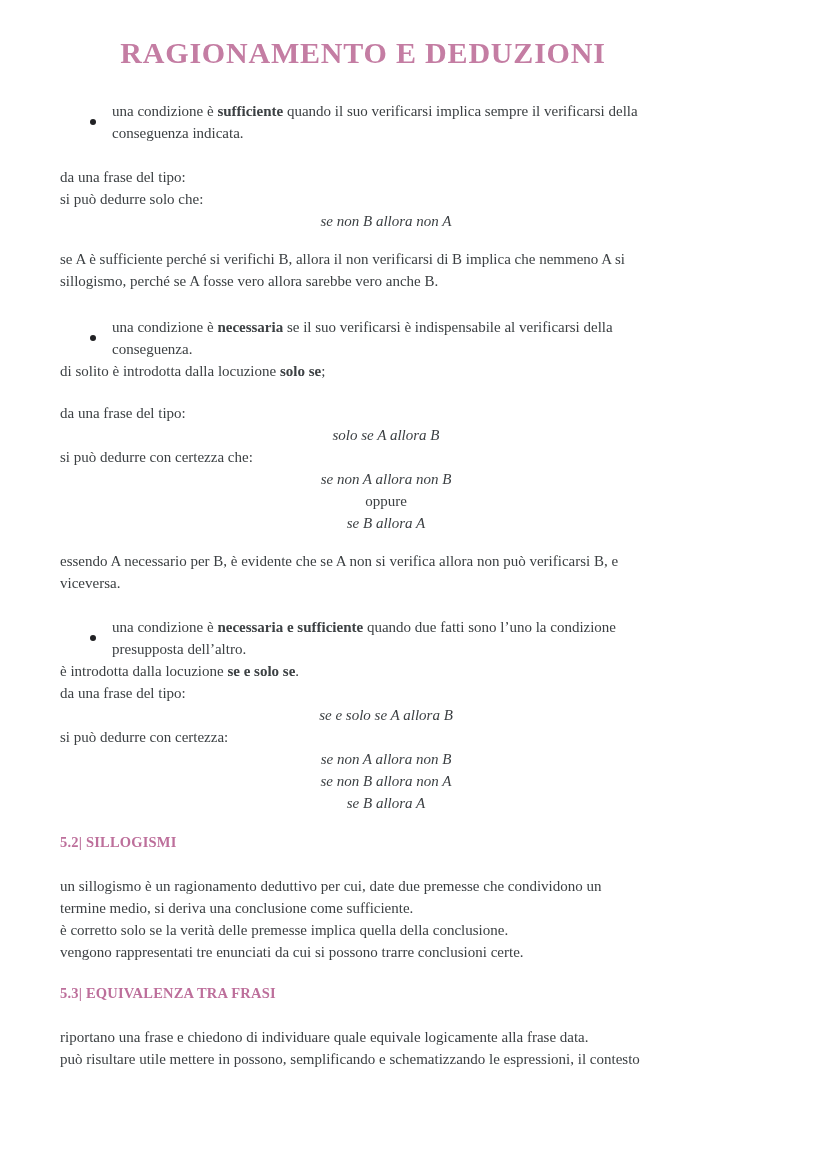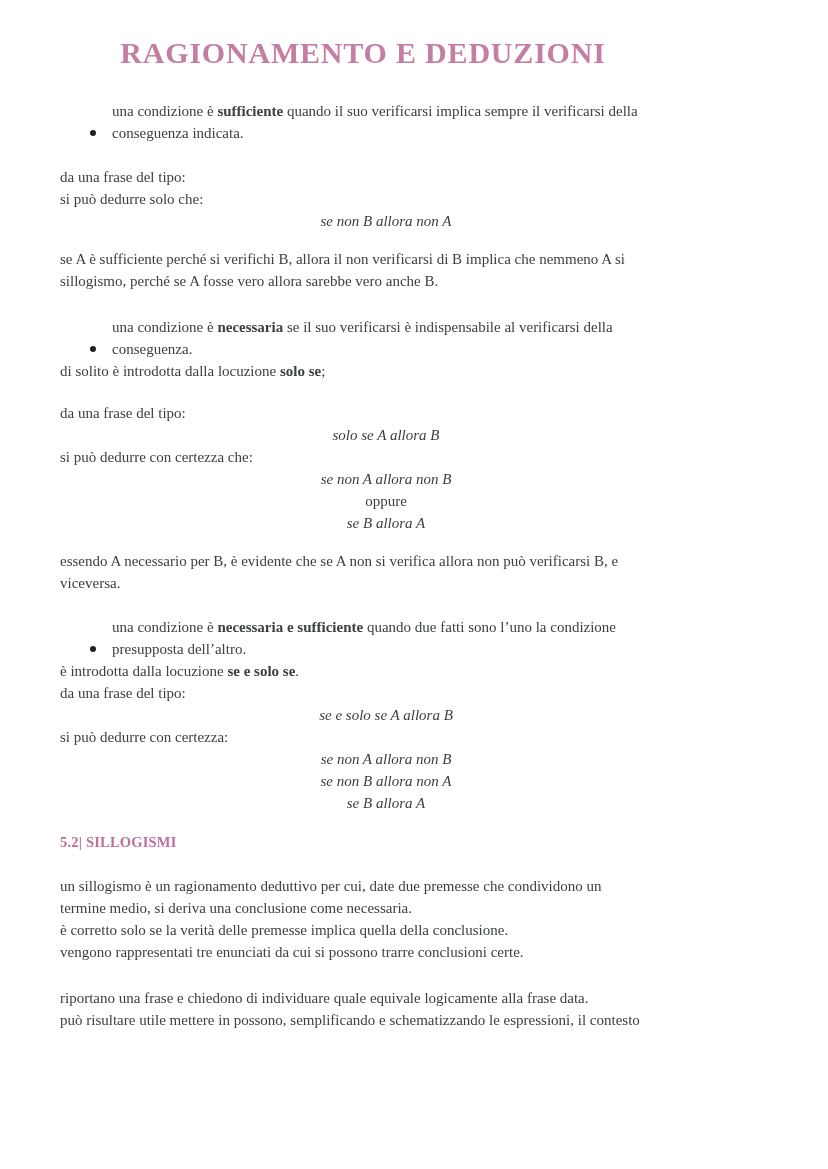--- a/index.html
+++ b/index.html
@@ -38,21 +38,21 @@
     line-height: 22px;
   }
 
   .center-line {
     text-align: center;
     font-style: italic;
     padding-left: 46px; 
   }
   .center-upright { font-style: normal; }
 
-  .bullet-row { display: flex; align-items: flex-end; }
+  .bullet-row { display: flex; align-items: center; }
   .bullet-marker {
     flex: 0 0 52px;
     position: relative;
     height: 22px;
   }
   .bullet-marker .dot {
     position: absolute;
     left: 30px;
     top: 8px;
     width: 6px;
@@ -134,25 +134,26 @@
     <div class="line center-line">se e solo se A allora B</div>
     <div class="line">si può dedurre con certezza:</div>
     <div class="line center-line">se non A allora non B</div>
     <div class="line center-line">se non B allora non A</div>
     <div class="line center-line">se B allora A</div>
 
     <h2 class="sec-heading mt-20">5.2| SILLOGISMI</h2>
 
     <div class="mt-24">
       <div class="line">un sillogismo è un ragionamento deduttivo per cui, date due premesse che condividono un</div>
-      <div class="line">termine medio, si deriva una conclusione come necessaria.</div>
+      <div class="line">termine medio, si deriva una conclusione come sufficiente.</div>
       <div class="line">è corretto solo se la verità delle premesse implica quella della conclusione.</div>
       <div class="line">vengono rappresentati tre enunciati da cui si possono trarre conclusioni certe.</div>
     </div>
 
+    <h2 class="sec-heading mt-22">5.3| EQUIVALENZA TRA FRASI</h2>
 
     <div class="mt-24">
       <div class="line">riportano una frase e chiedono di individuare quale equivale logicamente alla frase data.</div>
       <div class="line">può risultare utile mettere in possono, semplificando e schematizzando le espressioni, il contesto</div>
     </div>
 
   </div>
 </div>
 
 </body></html>

